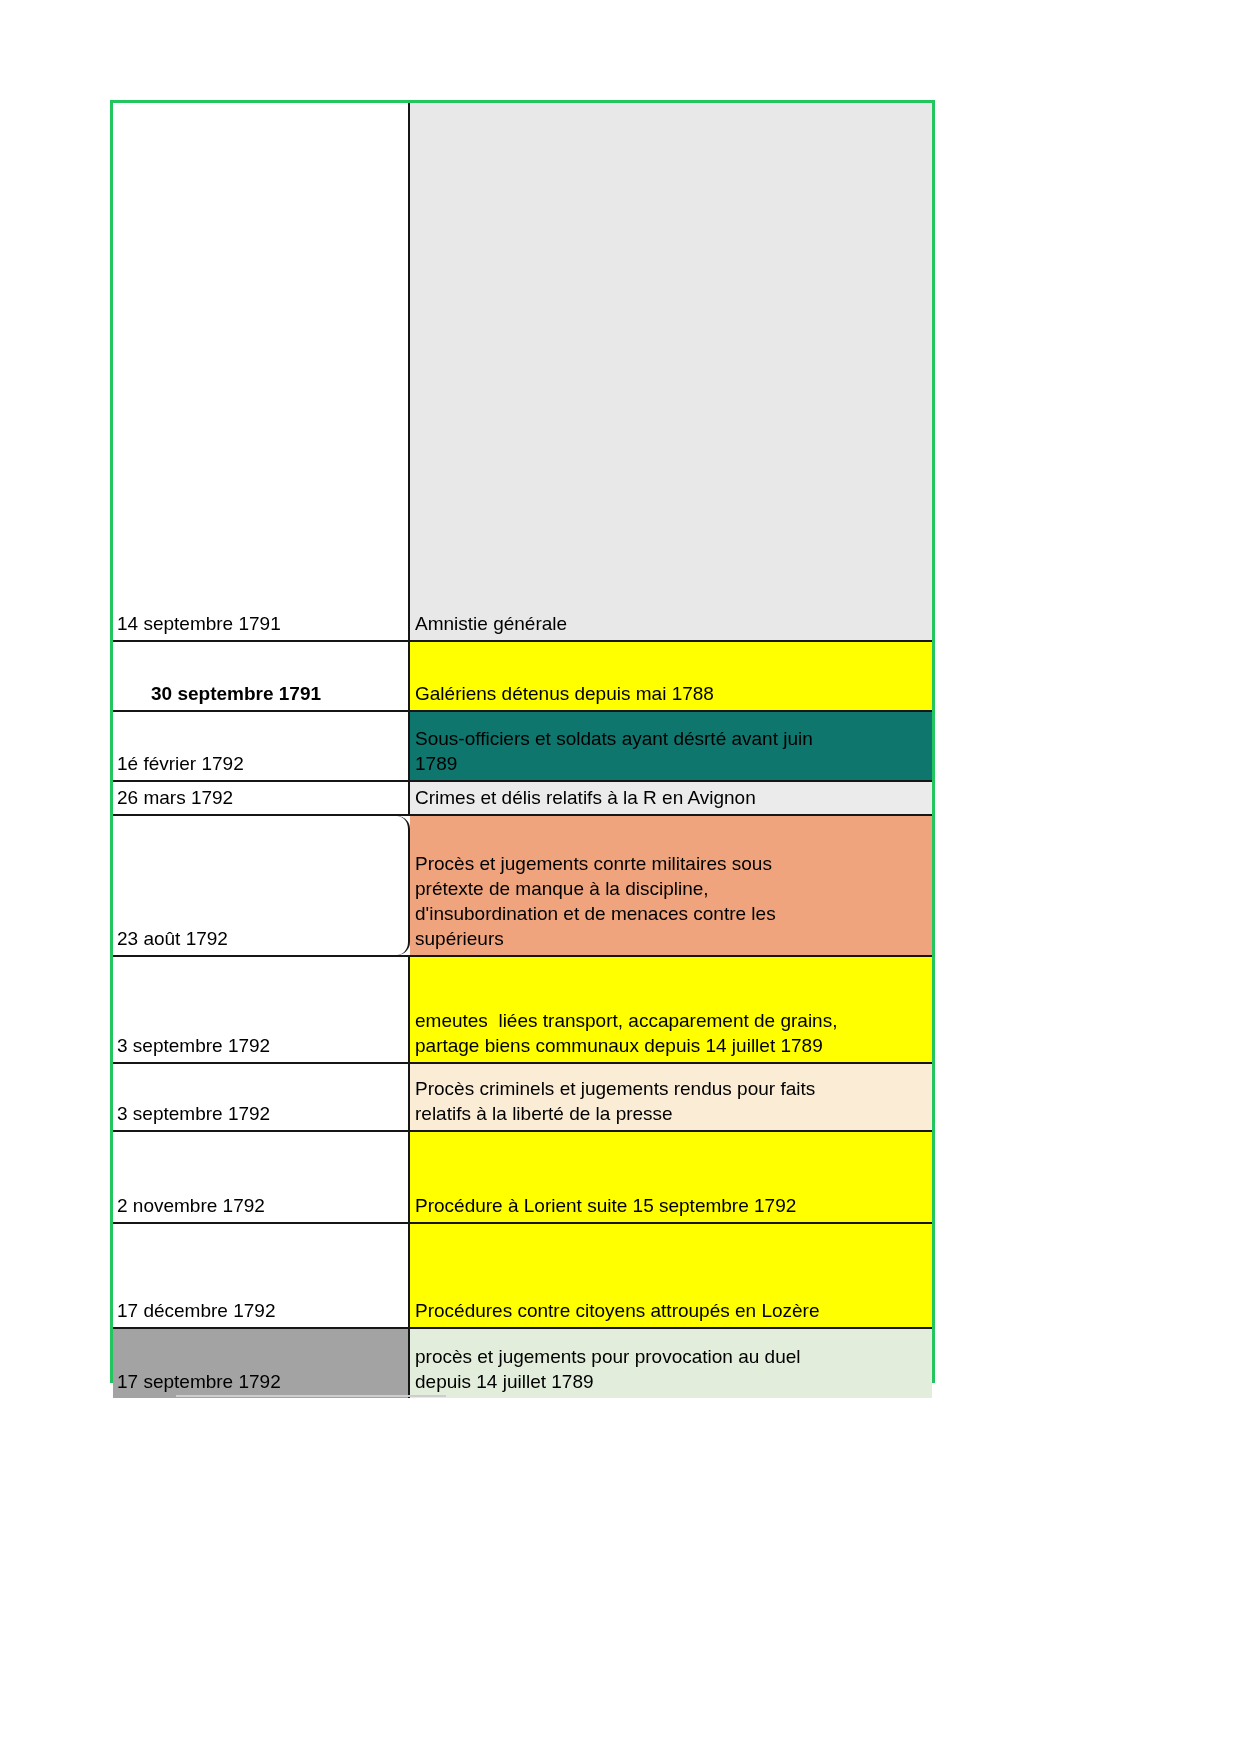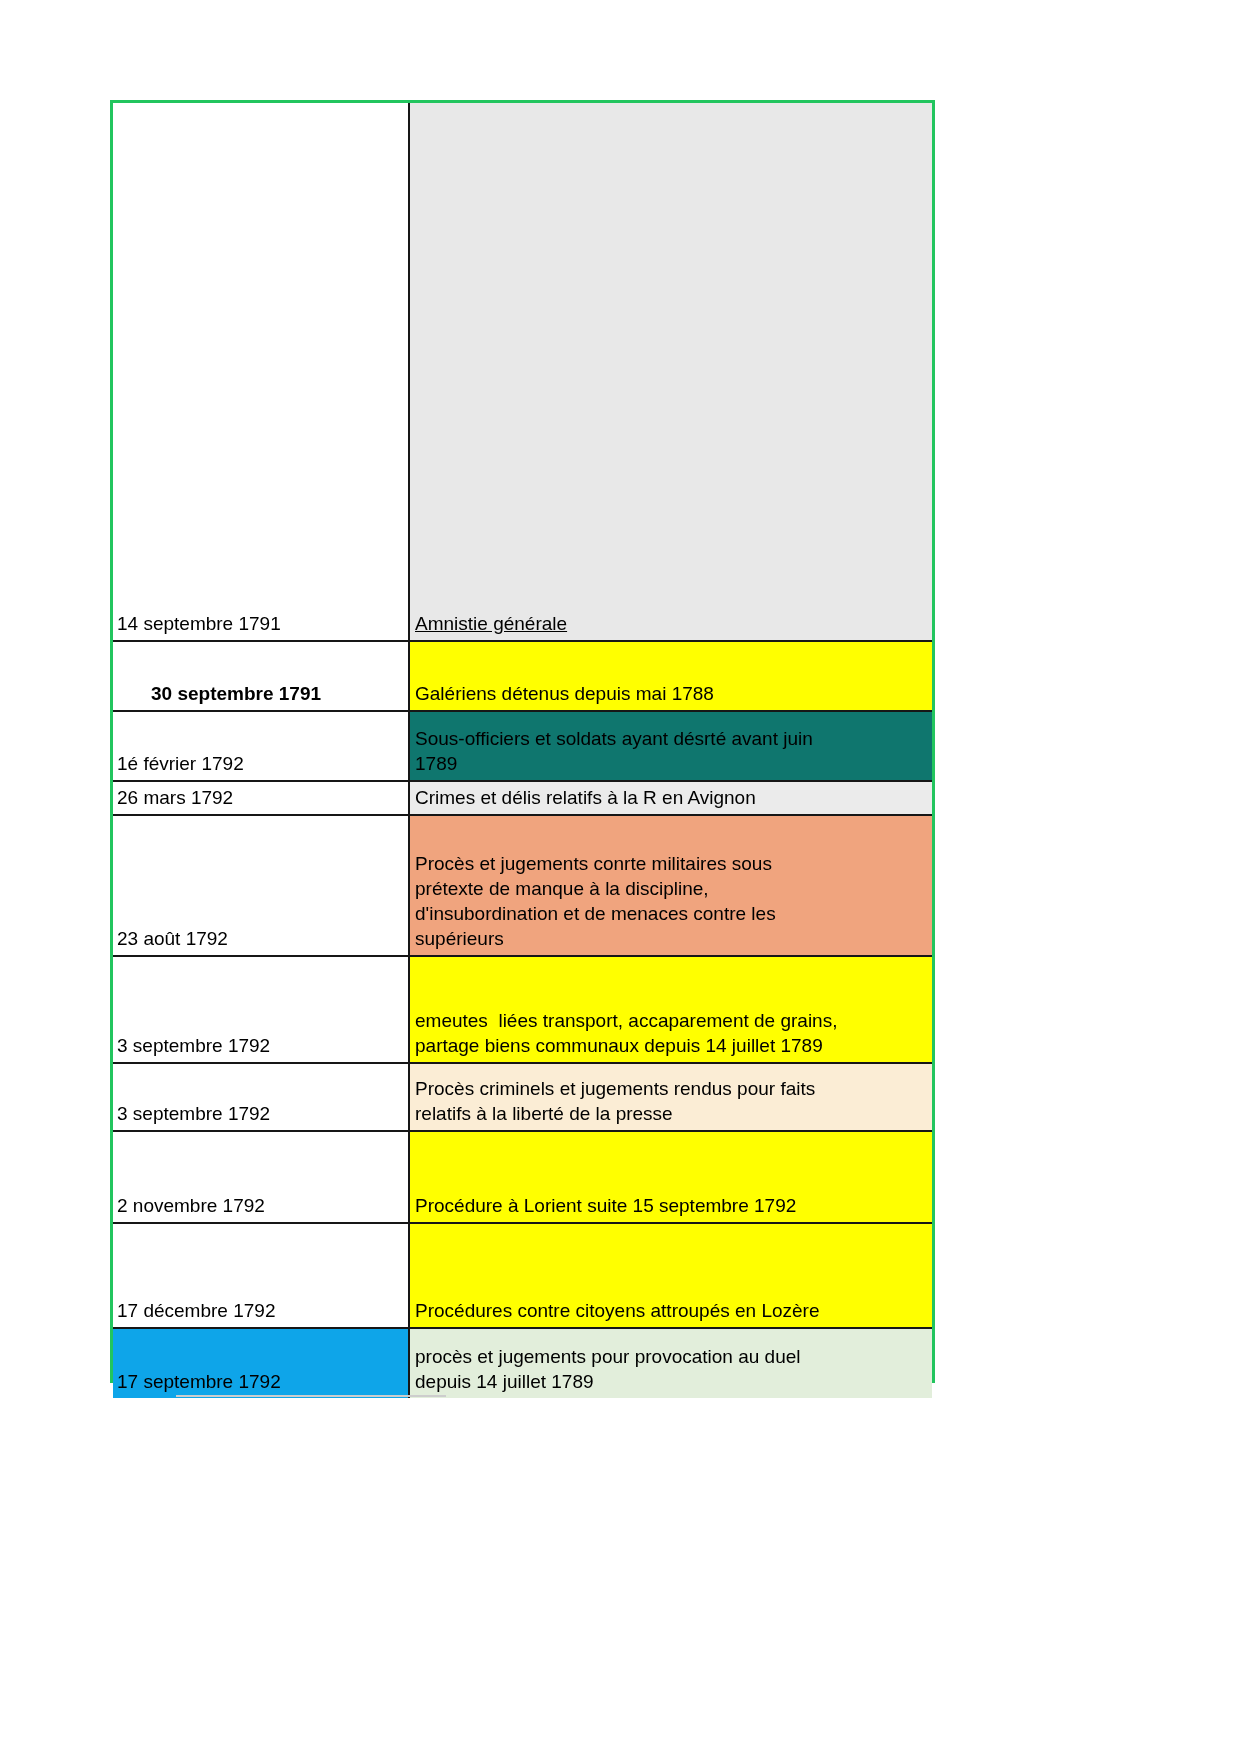--- a/index.html
+++ b/index.html
@@ -70,21 +70,21 @@
 </style>
 </head>
 <body>
 
 <div class="sheet-table">
 
   <div class="trow" style="height:537px">
     <div class="cell cell-date" style="background-color: rgb(255, 255, 255);">
       <span>14 septembre 1791</span>
     </div>
-    <div class="cell cell-desc" style="background-color: rgb(232, 232, 232); text-decoration: underline;">
+    <div class="cell cell-desc" style="background-color: rgb(232, 232, 232);">
       <span>Amnistie générale</span>
     </div>
   </div>
 
   <div class="trow" style="height:70px">
     <div class="cell cell-date indent" style="background-color: rgb(255, 255, 255); font-weight: bold;">
       <span>30 septembre 1791</span>
     </div>
     <div class="cell cell-desc" style="background-color: rgb(255, 255, 0);">
       <span>Galériens détenus depuis mai 1788</span>
@@ -104,21 +104,21 @@
   <div class="trow" style="height:34px">
     <div class="cell cell-date" style="background-color: rgb(255, 255, 255);">
       <span>26 mars 1792</span>
     </div>
     <div class="cell cell-desc" style="background-color: rgb(235, 235, 235);">
       <span>Crimes et délis relatifs à la R en Avignon</span>
     </div>
   </div>
 
   <div class="trow" style="height:141px">
-    <div class="cell cell-date" style="background-color: rgb(255, 255, 255);">
+    <div class="cell cell-date" style="background-color: rgb(255, 255, 255); border-radius: 13px;">
       <span>23 août 1792</span>
     </div>
     <div class="cell cell-desc" style="background-color: rgb(240, 164, 126);">
       <span>Procès et jugements conrte militaires sous
 prétexte de manque à la discipline,
 d'insubordination et de menaces contre les
 supérieurs</span>
     </div>
   </div>
 
@@ -154,21 +154,21 @@
   <div class="trow" style="height:105px">
     <div class="cell cell-date" style="background-color: rgb(255, 255, 255);">
       <span>17 décembre 1792</span>
     </div>
     <div class="cell cell-desc" style="background-color: rgb(255, 255, 0);">
       <span>Procédures contre citoyens attroupés en Lozère</span>
     </div>
   </div>
 
   <div class="trow" style="height:71px">
-    <div class="cell cell-date" style="background-color: #0ea5e9;">
+    <div class="cell cell-date" style="background-color: #a3a3a3;">
       <span>17 septembre 1792</span>
     </div>
     <div class="cell cell-desc" style="background-color: rgb(226, 238, 219);">
       <span>procès et jugements pour provocation au duel
 depuis 14 juillet 1789</span>
     </div>
   </div>
 
 </div>
 

